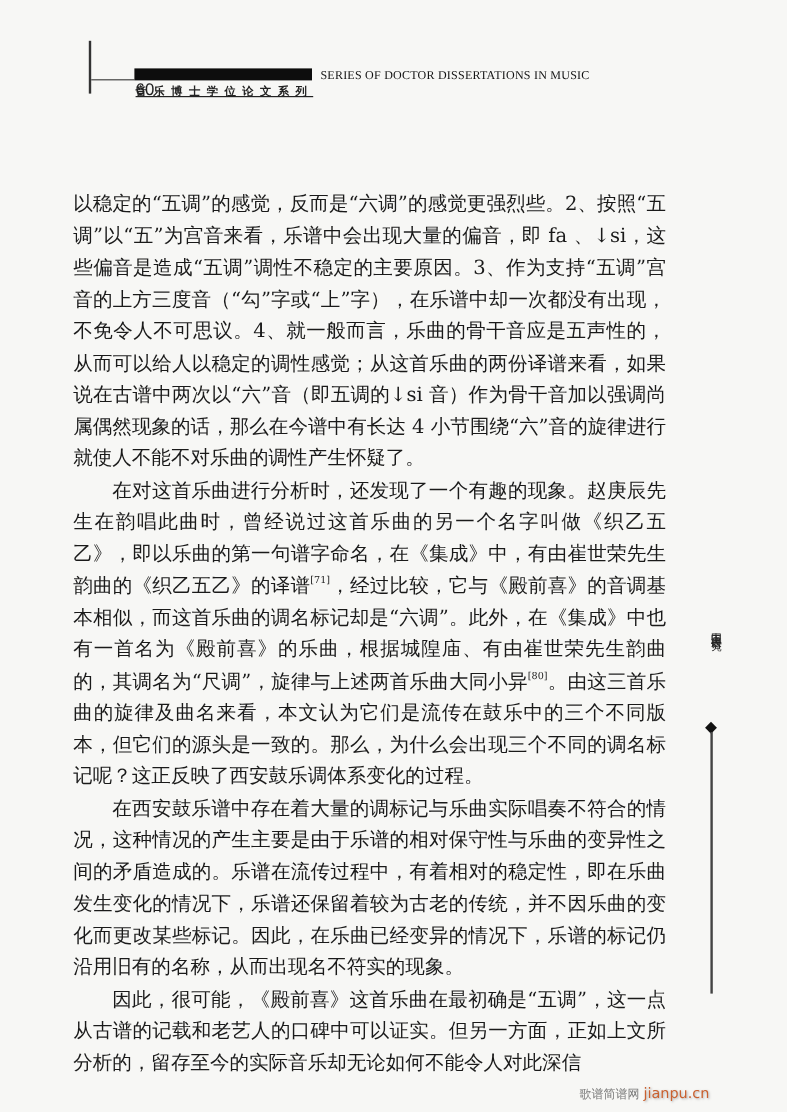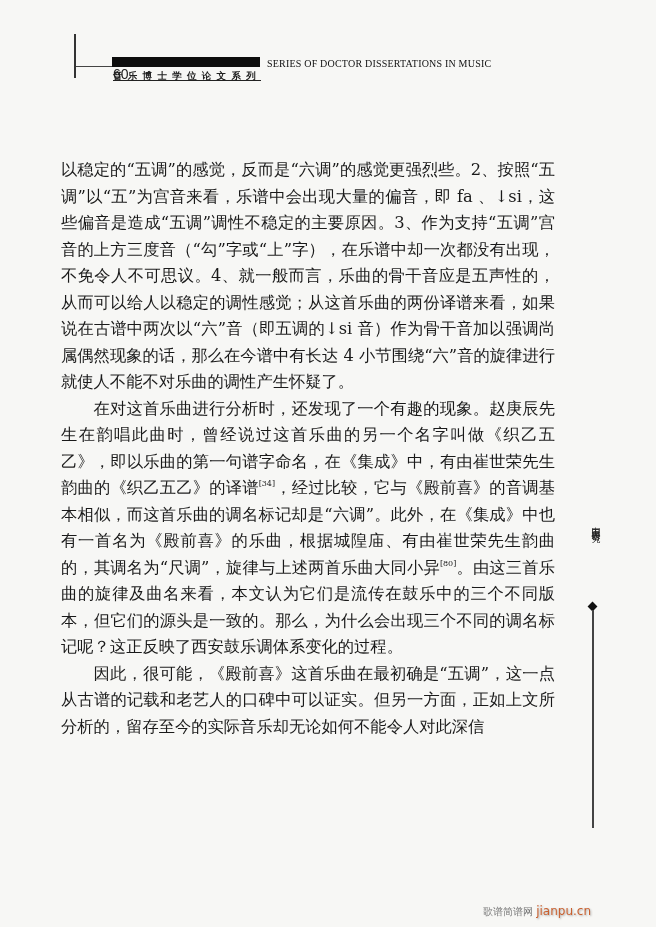--- a/index.html
+++ b/index.html
@@ -65,21 +65,22 @@
 <div class="header-thin"></div>
 <div class="header-bar"></div>
 <div class="header-series">SERIES OF DOCTOR DISSERTATIONS IN MUSIC</div>
 <div class="page-num">60</div>
 <div class="header-cn">音乐博士学位论文系列</div>
 
 <div class="dot"></div>
 
 <div class="body-text">
   <p>以稳定的“五调”的感觉，反而是“六调”的感觉更强烈些。2、按照“五调”以“五”为宫音来看，乐谱中会出现大量的偏音，即 fa 、↓si，这些偏音是造成“五调”调性不稳定的主要原因。3、作为支持“五调”宫音的上方三度音（“勾”字或“上”字），在乐谱中却一次都没有出现，不免令人不可思议。4、就一般而言，乐曲的骨干音应是五声性的，从而可以给人以稳定的调性感觉；从这首乐曲的两份译谱来看，如果说在古谱中两次以“六”音（即五调的↓si 音）作为骨干音加以强调尚属偶然现象的话，那么在今谱中有长达 4 小节围绕“六”音的旋律进行就使人不能不对乐曲的调性产生怀疑了。</p>
-  <p class="indent"><span>在对这首乐曲进行分析时，还发现了一个有趣的现象。赵庚辰先生在韵唱此曲时，曾经说过这首乐曲的另一个名字叫做《织乙五乙》，即以乐曲的第一句谱字命名，在《集成》中，有由崔世荣先生韵曲的《织乙五乙》的译谱</span><sup>[34]</sup><span>，经过比较，它与《殿前喜》的音调基本相似，而这首乐曲的调名标记却是“六调”。此外，在《集成》中也有一首名为《殿前喜》的乐曲，根据城隍庙、有由崔世荣先生韵曲的，其调名为“尺调”，旋律与上述两首乐曲大同小异</span><sup>[80]</sup><span>。由这三首乐曲的旋律及曲名来看，本文认为它们是流传在鼓乐中的三个不同版本，但它们的源头是一致的。那么，为什么会出现三个不同的调名标记呢？这正反映了西安鼓乐调体系变化的过程。</span></p>
+  <p class="indent"><span>在对这首乐曲进行分析时，还发现了一个有趣的现象。赵庚辰先生在韵唱此曲时，曾经说过这首乐曲的另一个名字叫做《织乙五乙》，即以乐曲的第一句谱字命名，在《集成》中，有由崔世荣先生韵曲的《织乙五乙》的译谱</span><sup>[71]</sup><span>，经过比较，它与《殿前喜》的音调基本相似，而这首乐曲的调名标记却是“六调”。此外，在《集成》中也有一首名为《殿前喜》的乐曲，根据城隍庙、有由崔世荣先生韵曲的，其调名为“尺调”，旋律与上述两首乐曲大同小异</span><sup>[80]</sup><span>。由这三首乐曲的旋律及曲名来看，本文认为它们是流传在鼓乐中的三个不同版本，但它们的源头是一致的。那么，为什么会出现三个不同的调名标记呢？这正反映了西安鼓乐调体系变化的过程。</span></p>
+  <p class="indent">在西安鼓乐谱中存在着大量的调标记与乐曲实际唱奏不符合的情况，这种情况的产生主要是由于乐谱的相对保守性与乐曲的变异性之间的矛盾造成的。乐谱在流传过程中，有着相对的稳定性，即在乐曲发生变化的情况下，乐谱还保留着较为古老的传统，并不因乐曲的变化而更改某些标记。因此，在乐曲已经变异的情况下，乐谱的标记仍沿用旧有的名称，从而出现名不符实的现象。</p>
   <p class="indent">因此，很可能，《殿前喜》这首乐曲在最初确是“五调”，这一点从古谱的记载和老艺人的口碑中可以证实。但另一方面，正如上文所分析的，留存至今的实际音乐却无论如何不能令人对此深信</p>
 </div>
 
 <div class="side-label">中国工尺谱研究</div>
 <div class="side-diamond"></div>
 <div class="side-rule"></div>
 
 <div class="watermark">
   <span>歌谱简谱网</span>
   <span class="url">jianpu.cn</span>

